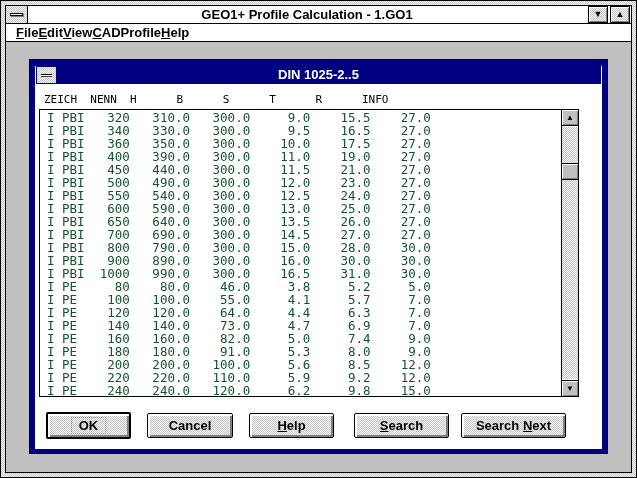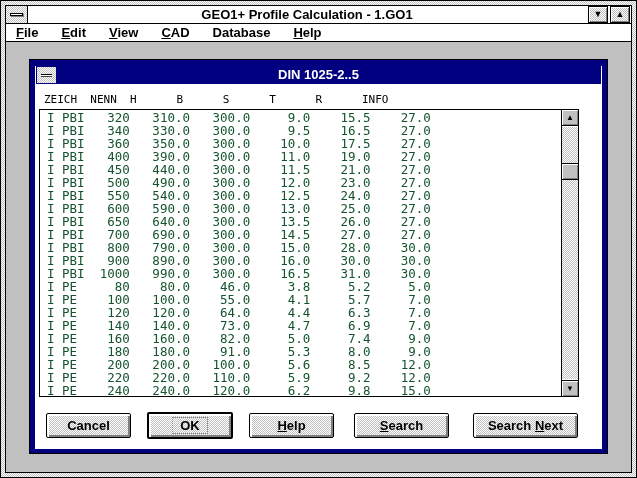--- a/index.html
+++ b/index.html
@@ -21,21 +21,21 @@
   .minus-glyph { width:13px; height:3px; background:#fff; border:1px solid #000; box-shadow:1px 1px 0 var(--shadow,#808080); }
   .title-text { flex:1; text-align:center; font-weight:bold; font-size:13px; line-height:17px; color:#000; }
   .tb-buttons { display:flex; align-items:center; padding-right:1px; }
   .tb-btn { width:20px; height:17px; border:1px solid #000; margin-left:2px;
             display:flex; align-items:center; justify-content:center;
             box-shadow: inset 1px 1px 0 #fff, inset -1px -1px 0 var(--shadow,#808080); }
   .tb-btn span { font-size:9px; line-height:9px; color:#000; }
 
   
   .menubar { height:18px; background:#fff; border-bottom:1px solid #000;
-             display:flex; align-items:center; gap:23px; padding-left:10px;
+             display:flex; align-items:center; padding-left:10px;
              font-weight:bold; font-size:13px; flex:0 0 18px; }
   .menu-item { cursor:default; }
 
   
   .client { flex:1; position:relative; background:var(--gray,#c0c0c0); }
 
   
   .dialog { position:absolute; left:23px; top:17px; width:579px; height:395px;
             border:1px solid #000; background:var(--navy,#000080); padding:5px; }
   .dialog-content { width:100%; height:100%; background:#fff; position:relative; }
@@ -73,21 +73,21 @@
   .button-row { display:flex; margin:16px 0 0 11px; align-items:flex-start; }
   .btn { height:25px; border:1px solid #000; border-radius:2px;
          background: conic-gradient(#fff 0 25%, var(--gray,#c0c0c0) 0 50%, #fff 0 75%, var(--gray,#c0c0c0) 0) 0 0 / 2px 2px;
          box-shadow: inset 1px 1px 0 #fff, inset 2px 2px 0 #fff, inset -1px -1px 0 var(--shadow,#808080), inset -2px -2px 0 var(--shadow,#808080);
          display:flex; align-items:center; justify-content:center;
          font-weight:bold; font-size:13px; color:#000; cursor:default; }
   .btn:nth-child(1) { width:85px; }
   .btn:nth-child(2) { width:86px; margin-left:16px; }
   .btn:nth-child(3) { width:85px; margin-left:16px; }
   .btn:nth-child(4) { width:95px; margin-left:20px; }
-  .btn:nth-child(5) { width:105px; margin-left:24px; }
+  .btn:nth-child(5) { width:105px; margin-left:12px; }
   .btn.default { border-width:2px; height:27px; margin-top:-1px; }
   .btn.default .btn-label { border:1px dotted var(--shadow,#808080); padding:0 7px; }
   u { text-decoration:underline; }
 </style>
 </head>
 <body>
 
 <div class="screen">
   <div class="window">
 
@@ -104,21 +104,21 @@
           <span>▲</span>
         </div>
       </div>
     </div>
 
     <div class="menubar" id="menubar">
         <div class="menu-item"><u>F</u>ile</div>
         <div class="menu-item"><u>E</u>dit</div>
         <div class="menu-item"><u>V</u>iew</div>
         <div class="menu-item"><u>C</u>AD</div>
-        <div class="menu-item">Database</div>
+        <div class="menu-item">Profile</div>
         <div class="menu-item"><u>H</u>elp</div>
       </div>
 
     <div class="client">
       <div class="dialog">
         <div class="dialog-content">
 
           <div class="dialog-titlebar">
             <div class="dlg-ctrlbox dither">
               <span class="dlg-minus"></span>
@@ -138,25 +138,25 @@
               <div class="sb-track">
                 <div class="sb-thumb"></div>
               </div>
               <div class="sb-btn sb-down">
                 <span>▼</span>
               </div>
             </div>
           </div>
 
           <div class="button-row" id="btnRow">
+              <div class="btn default">
+                <span class="btn-label">OK</span>
+              </div>
               <div class="btn">
                 <span class="btn-label">Cancel</span>
-              </div>
-              <div class="btn default">
-                <span class="btn-label">OK</span>
               </div>
               <div class="btn">
                 <span class="btn-label"><u>H</u>elp</span>
               </div>
               <div class="btn">
                 <span class="btn-label"><u>S</u>earch</span>
               </div>
               <div class="btn">
                 <span class="btn-label">Search <u>N</u>ext</span>
               </div>

